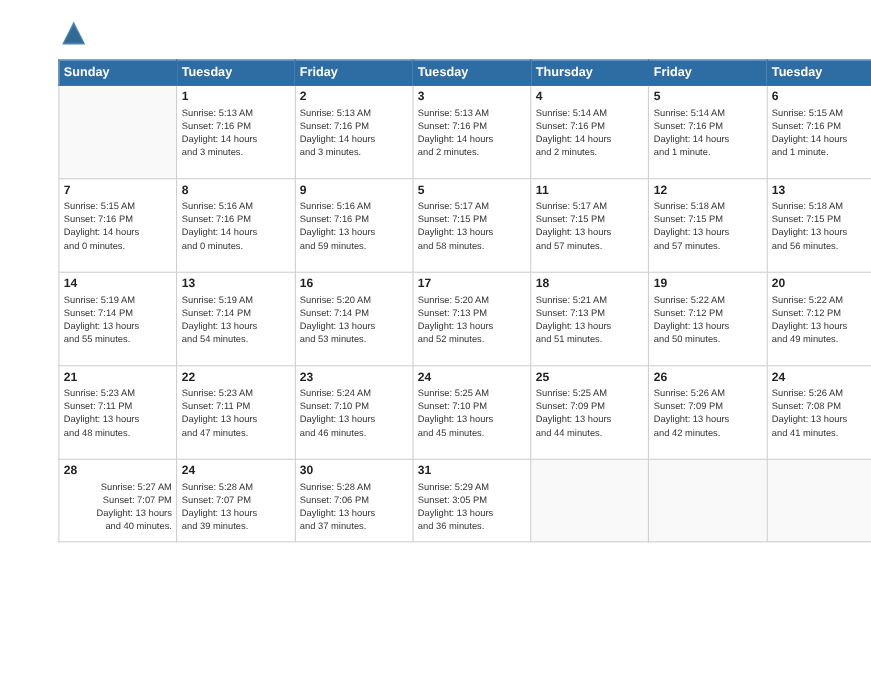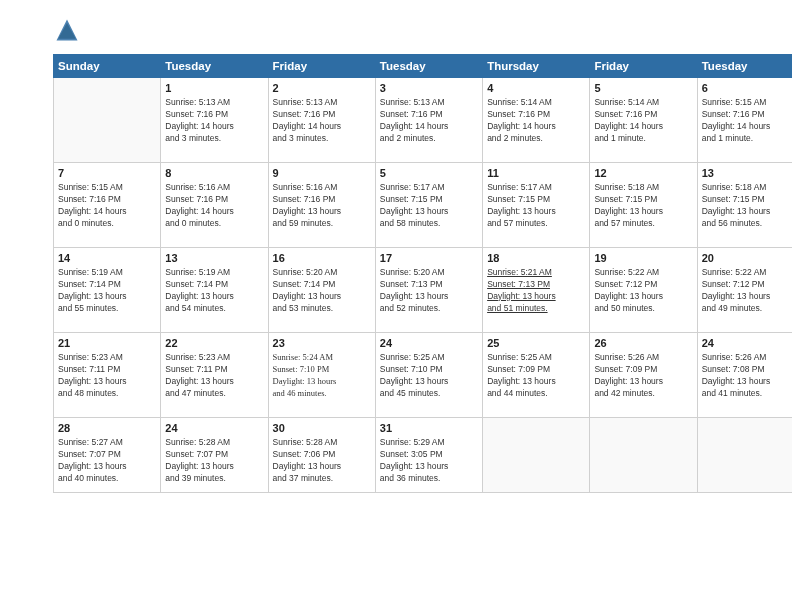--- a/index.html
+++ b/index.html
@@ -255,21 +255,21 @@
           </td>
           <td>
             <span class="day-number">17</span>
             <div class="day-info" style="white-space: pre-line;">Sunrise: 5:20 AM
 Sunset: 7:13 PM
 Daylight: 13 hours
 and 52 minutes.</div>
           </td>
           <td>
             <span class="day-number">18</span>
-            <div class="day-info" style="white-space: pre-line; text-decoration: underline;">Sunrise: 5:21 AM
+            <div class="day-info" style="white-space: pre-line;">Sunrise: 5:21 AM
 Sunset: 7:13 PM
 Daylight: 13 hours
 and 51 minutes.</div>
           </td>
           <td>
             <span class="day-number">19</span>
             <div class="day-info" style="white-space: pre-line;">Sunrise: 5:22 AM
 Sunset: 7:12 PM
 Daylight: 13 hours
 and 50 minutes.</div>
@@ -292,21 +292,21 @@
           </td>
           <td>
             <span class="day-number">22</span>
             <div class="day-info" style="white-space: pre-line;">Sunrise: 5:23 AM
 Sunset: 7:11 PM
 Daylight: 13 hours
 and 47 minutes.</div>
           </td>
           <td>
             <span class="day-number">23</span>
-            <div class="day-info" style="white-space: pre-line; font-family: Liberation Serif, serif;">Sunrise: 5:24 AM
+            <div class="day-info" style="white-space: pre-line;">Sunrise: 5:24 AM
 Sunset: 7:10 PM
 Daylight: 13 hours
 and 46 minutes.</div>
           </td>
           <td>
             <span class="day-number">24</span>
             <div class="day-info" style="white-space: pre-line;">Sunrise: 5:25 AM
 Sunset: 7:10 PM
 Daylight: 13 hours
 and 45 minutes.</div>
@@ -329,21 +329,21 @@
             <span class="day-number">24</span>
             <div class="day-info" style="white-space: pre-line;">Sunrise: 5:26 AM
 Sunset: 7:08 PM
 Daylight: 13 hours
 and 41 minutes.</div>
           </td>
         </tr>
         <tr class="week-row-last">
           <td>
             <span class="day-number">28</span>
-            <div class="day-info" style="white-space: pre-line;">Sunrise: 5:27 AM
+            <div class="day-info" style="white-space: pre-line; text-align: right;">Sunrise: 5:27 AM
 Sunset: 7:07 PM
 Daylight: 13 hours
 and 40 minutes.</div>
           </td>
           <td>
             <span class="day-number">24</span>
             <div class="day-info" style="white-space: pre-line;">Sunrise: 5:28 AM
 Sunset: 7:07 PM
 Daylight: 13 hours
 and 39 minutes.</div>

